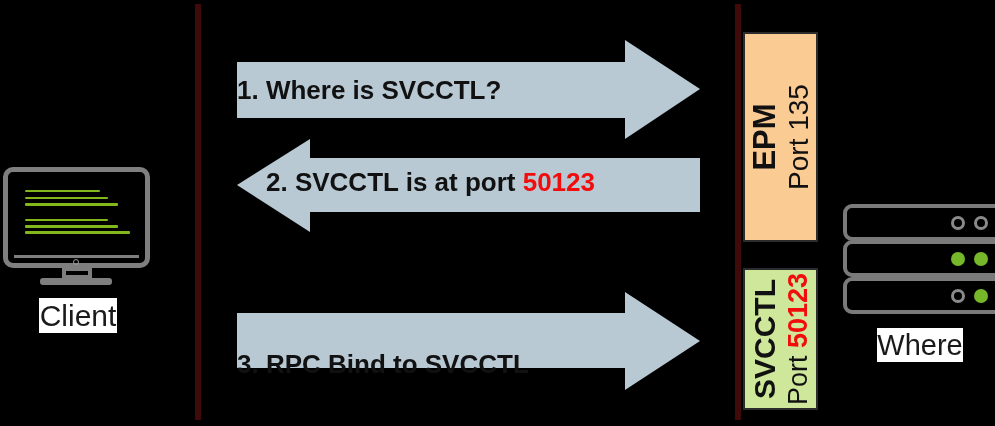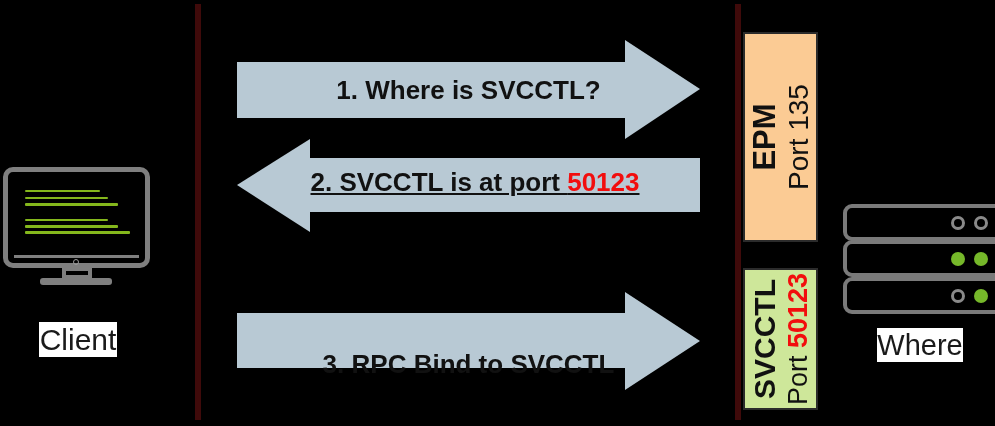--- a/index.html
+++ b/index.html
@@ -23,39 +23,39 @@
   .sl5{left:25px;top:225px;width:93px;height:3px;}
   .sl6{left:25px;top:231px;width:105px;height:3px;}
   .bezel{position:absolute;left:14px;top:255px;width:125px;height:3px;background:#7f7f7f;}
   .pwr{position:absolute;left:73px;top:259px;width:4px;height:4px;border:1px solid #9a9a9a;border-radius:50%;}
   .stand-neck{position:absolute;left:62px;top:267px;width:22px;height:4px;border:4px solid #7f7f7f;background:#000;}
   .stand-base{position:absolute;left:40px;top:278px;width:72px;height:7px;background:#7f7f7f;border-radius:3px;}
 
   
   .label{position:absolute;background:#fff;color:#1a1a1a;font-size:30px;
     display:flex;align-items:center;justify-content:center;white-space:nowrap;}
-  .client-label{left:39px;top:298px;width:78px;height:35px;margin-top:24px;}
+  .client-label{left:39px;top:298px;width:78px;height:35px;}
   .server-label{left:877px;top:328px;width:86px;height:34px;font-size:29px;}
 
   
   .shaft{position:absolute;background:#B8C9D4;}
   .a1-shaft{left:237px;top:62px;width:388px;height:56px;}
   .a2-shaft{left:308px;top:158px;width:392px;height:54px;}
   .a3-shaft{left:237px;top:313px;width:388px;height:55px;}
   .head{position:absolute;width:0;height:0;}
   .a1-head{left:625px;top:40px;border-top:49px solid transparent;
     border-bottom:50px solid transparent;border-left:75px solid #B8C9D4;}
   .a2-head{left:237px;top:139px;border-top:46px solid transparent;
     border-bottom:47px solid transparent;border-right:73px solid #B8C9D4;}
   .a3-head{left:625px;top:292px;border-top:49px solid transparent;
     border-bottom:49px solid transparent;border-left:75px solid #B8C9D4;}
   .msg{position:absolute;color:#111;font-weight:bold;font-size:26px;
-    display:flex;align-items:center;justify-content:center;white-space:pre;}
+    display:flex;align-items:center;justify-content:flex-start;white-space:pre;}
   .m1{left:237px;top:62px;width:463px;height:56px;}
-  .m2{left:250px;top:158px;width:450px;height:48px;text-decoration:underline;}
+  .m2{left:266px;top:158px;width:450px;height:48px;}
   .m3{left:237px;top:313px;width:463px;height:55px;margin-top:24px;}
   .hl{color:#F20D0D;}
 
   
   .epbox{position:absolute;left:743px;width:75px;border:2px solid #2b2b2b;box-sizing:border-box;}
   .epm{top:32px;height:210px;background:#FBCB94;}
   .svcctl{top:268px;height:142px;background:#CEE79A;}
   .rot{position:absolute;left:50%;top:50%;transform:translate(-50%,-50%) rotate(-90deg);
     text-align:center;color:#111;white-space:nowrap;}
   .rot-epm{width:206px;}

